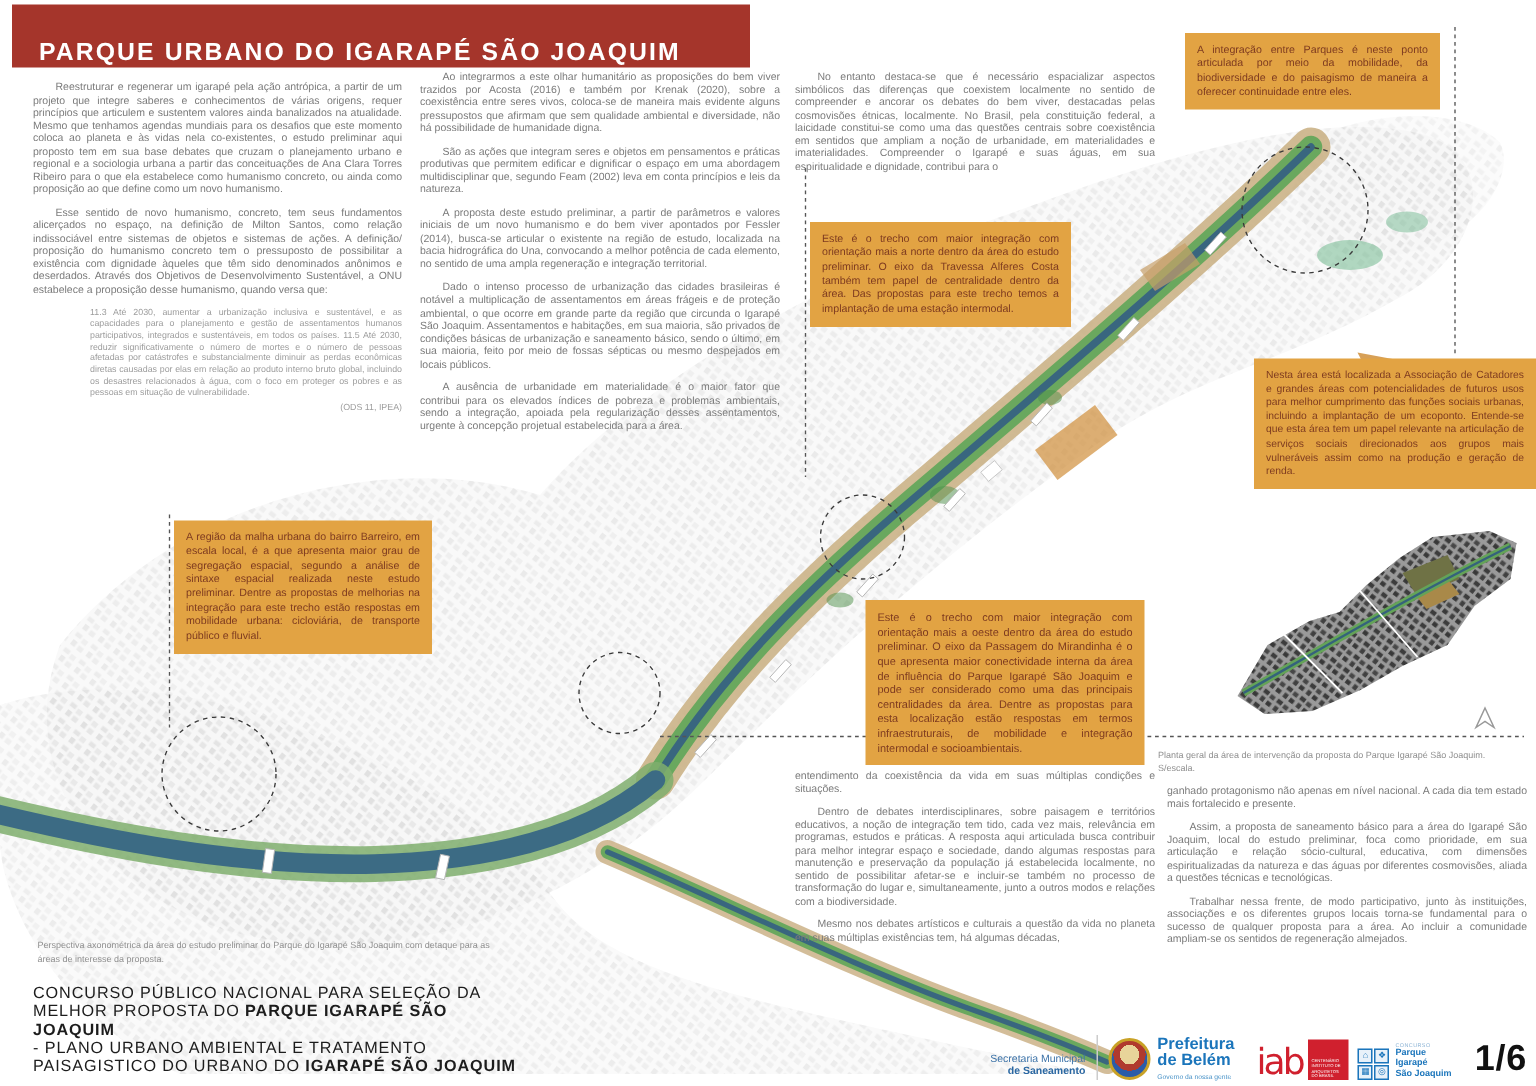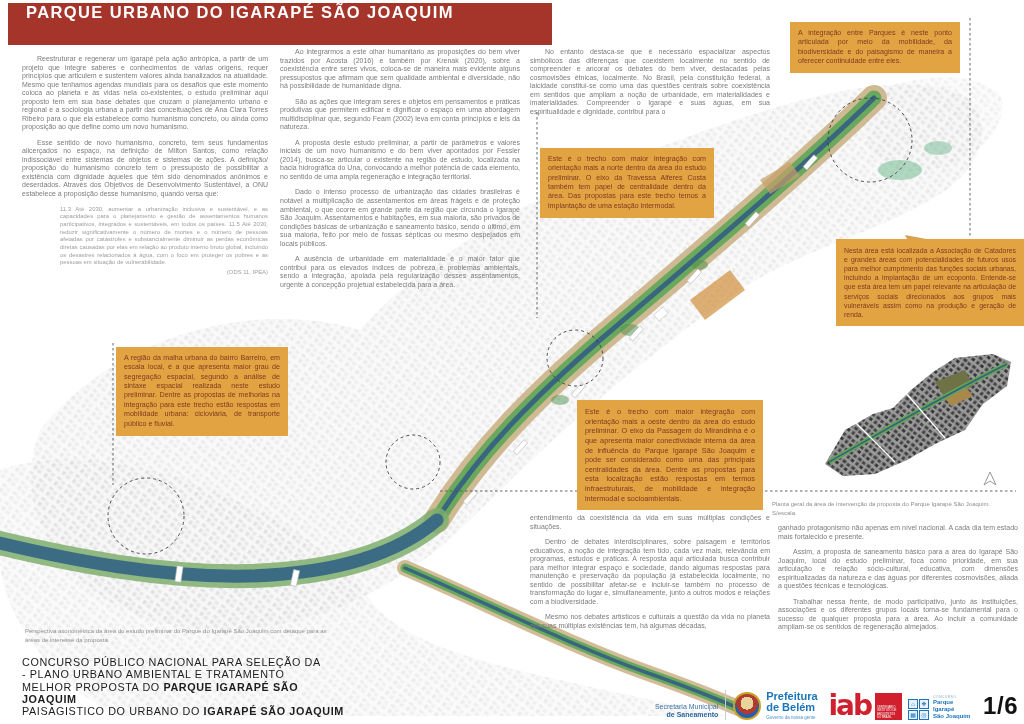--- a/index.html
+++ b/index.html
@@ -3,22 +3,22 @@
 <meta charset="utf-8">
 <style>
   html,body { margin:0; padding:0; }
   body {
     width:1024px; height:724px; position:relative; overflow:hidden;
     background:#ffffff; font-family:"Liberation Sans", sans-serif;
   }
 
   
   .titlebar {
-    position:absolute; left:8px; top:3px; width:544px; height:42px;
-    background:#A5352B; color:#fff; display:flex; align-items:flex-start;
+    position:absolute; left:8px; top:3px; width:492px; height:42px;
+    background:#A5352B; color:#fff; display:flex; align-items:flex-end;
     padding-left:18px; box-sizing:border-box; z-index:4;
     font-weight:bold; font-size:16.5px; letter-spacing:1.4px;
   }
 
   
   .col {
     position:absolute; color:#7b7b7b; font-size:7px; line-height:1.22;
     text-align:justify; z-index:2;
   }
   .col p { margin:0 0 7px 0; text-indent:15px; }
@@ -61,21 +61,21 @@
   .crest {
     width:28px; height:28px; border-radius:50%;
     background:radial-gradient(circle at 50% 38%, #e8d49a 0 34%, #b03a2e 34% 56%, #2a5ca8 56% 100%);
     border:2px solid #c9a227; box-sizing:border-box; flex:0 0 auto;
   }
   .pref { margin-left:5px; width:66px; }
   .pref .l1 { color:#1b75bb; font-weight:bold; font-size:11px; line-height:1; }
   .pref .l2 { color:#1b75bb; font-weight:bold; font-size:11px; line-height:1; }
   .pref .tag { color:#4a93c8; font-size:4.5px; margin-top:2px; }
   .iab {
-    color:#D0202E; font-weight:bold; font-size:28px; letter-spacing:-2px;
+    color:#D0202E; font-weight:normal; font-size:24px; letter-spacing:-2px;
     line-height:1; margin:0 4px 0 2px; font-family:"DejaVu Sans", sans-serif;
   }
   .cent {
     width:27px; height:27px; background:#D0202E; color:#fff; box-sizing:border-box;
     padding:2px; margin-right:6px; flex:0 0 auto;
   }
   .cent .num { font-weight:bold; font-size:10px; line-height:1;margin-left:28px; }
   .cent .txt { font-size:2.8px; line-height:1.2; margin-top:1px; }
   .cgrid { display:grid; grid-template-columns:10px 10px; grid-template-rows:10px 10px; gap:1px; margin-right:4px; flex:0 0 auto; }
   .cgrid span { background:#e8f1f9; border:1px solid #1b75bb; font-size:6px; line-height:9px; text-align:center; color:#1b75bb; box-sizing:border-box; }
@@ -229,22 +229,22 @@
 <div class="col" style="left:778px; top:524px; width:240px;">
   <p style="text-indent:0;">ganhado protagonismo não apenas em nível nacional. A cada dia tem estado mais fortalecido e presente.</p>
   <p>Assim, a proposta de saneamento básico para a área do Igarapé São Joaquim, local do estudo preliminar, foca como prioridade, em sua articulação e relação sócio-cultural, educativa, com dimensões espiritualizadas da natureza e das águas por diferentes cosmovisões, aliada a questões técnicas e tecnológicas.</p>
   <p>Trabalhar nessa frente, de modo participativo, junto às instituições, associações e os diferentes grupos locais torna-se fundamental para o sucesso de qualquer proposta para a área. Ao incluir a comunidade ampliam-se os sentidos de regeneração almejados.</p>
 </div>
 
 <div class="caption" style="left:25px; top:627px; width:305px;">Perspectiva axonométrica da área do estudo preliminar do Parque do Igarapé São Joaquim com detaque para as áreas de interesse da proposta.</div>
 
 <div class="competition">
   <div>CONCURSO PÚBLICO NACIONAL PARA SELEÇÃO DA</div>
+  <div><span>MELHOR PROPOSTA DO </span><span class="bold">PARQUE IGARAPÉ SÃO JOAQUIM</span></div>
   <div>- PLANO URBANO AMBIENTAL E TRATAMENTO</div>
-  <div><span>MELHOR PROPOSTA DO </span><span class="bold">PARQUE IGARAPÉ SÃO JOAQUIM</span></div>
   <div><span>PAISAGISTICO DO URBANO DO </span><span class="bold">IGARAPÉ SÃO JOAQUIM</span></div>
 
 </div>
 
 <div class="footer">
   <div class="sec-txt">
     <div>Secretaria Municipal</div>
     <div class="b">de Saneamento</div>
   </div>
   <div class="vsep"></div>

